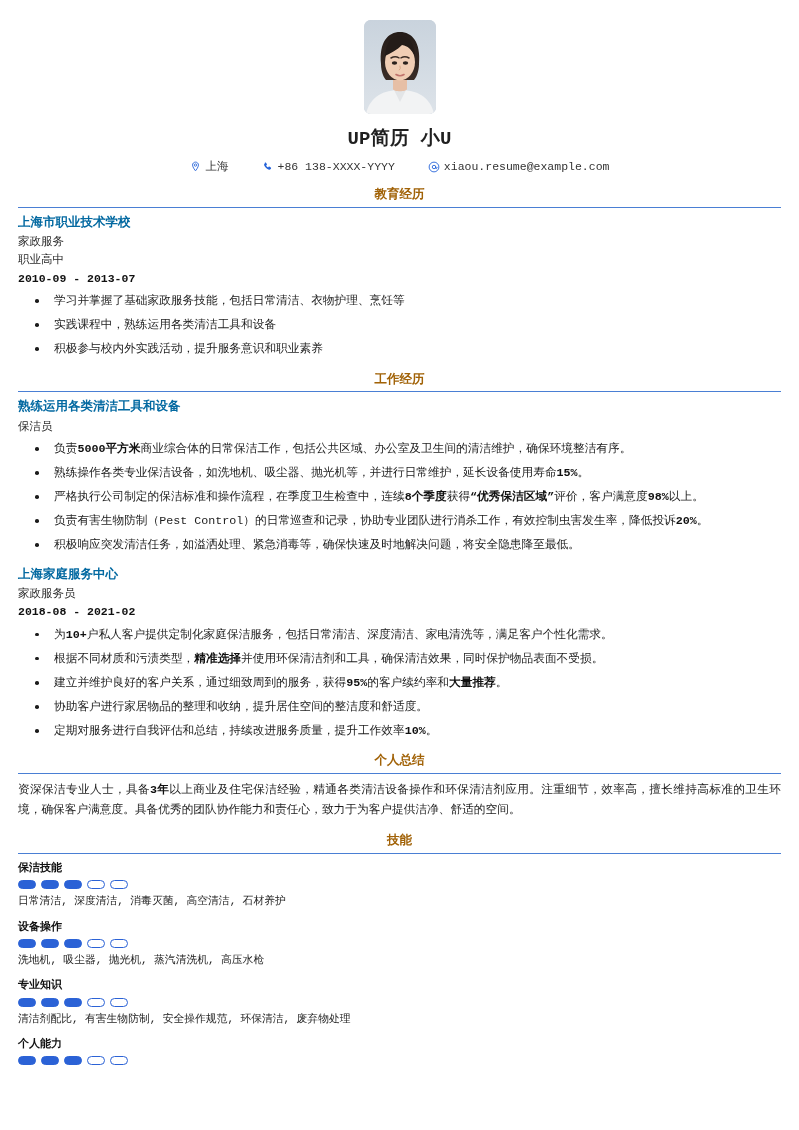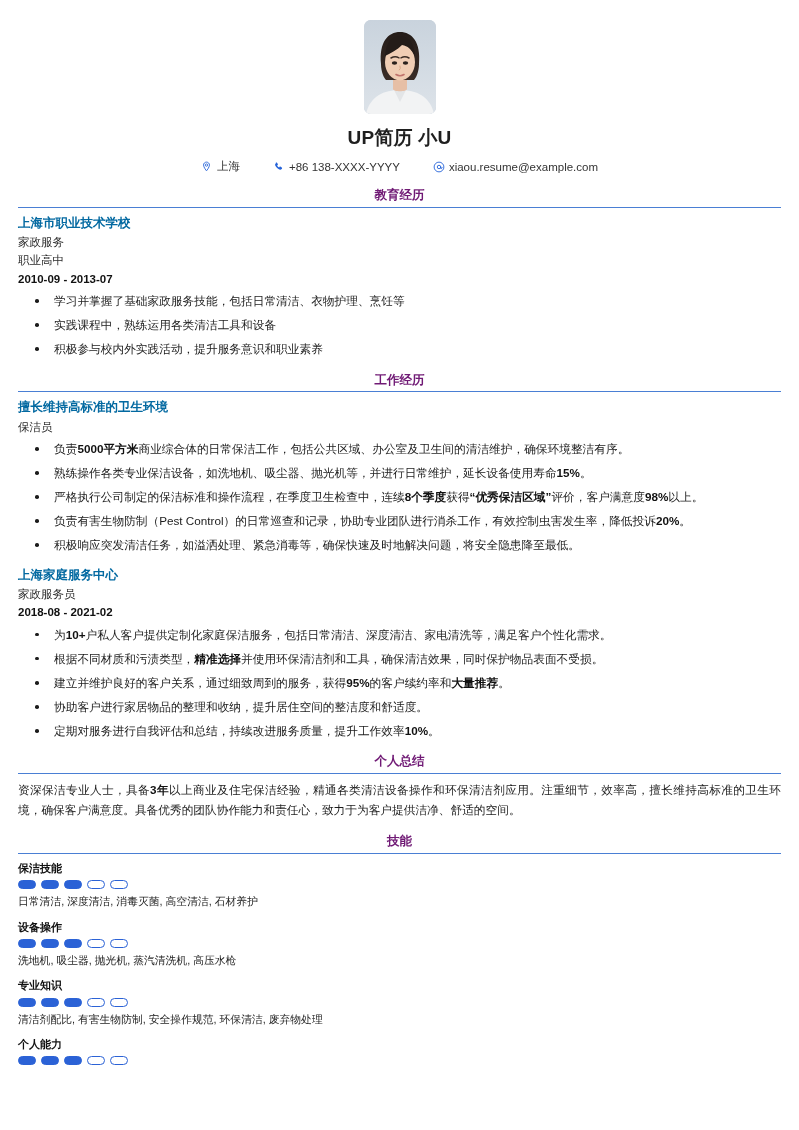--- a/index.html
+++ b/index.html
@@ -13,20 +13,21 @@
     width: 799px;
     height: 1130px;
     overflow: hidden;
     font-family: "Liberation Sans", "DejaVu Sans", sans-serif;
     color: #1a1a1a;
     -webkit-font-smoothing: antialiased;
   }
   .page {
     width: 799px;
     padding: 14px 18px 0 18px;
+    font-family: Liberation Mono, monospace;
   }
 
   
   .header {
     text-align: center;
     padding-top: 6px;
   }
   .photo-wrap {
     display: flex;
     justify-content: center;
@@ -76,21 +77,21 @@
     flex: none;
   }
   .cicon svg { display: block; }
 
   
   .section { margin-top: 14px; }
   .section-title {
     text-align: center;
     font-size: 12.5px;
     font-weight: 700;
-    color: #701a75;
+    color: #a16207;
     line-height: 1.25;
     padding-bottom: 3px;
   }
   .section-rule {
     height: 0;
     border-top: 1.4px solid #4a7fd4;
     margin-bottom: 6px;
   }
 
   
@@ -273,21 +274,21 @@
         <li>积极参与校内外实践活动，提升服务意识和职业素养</li>
       </ul>
     </div>
   </div>
 
   <div class="section">
     <div class="section-title">工作经历</div>
     <div class="section-rule"></div>
 
     <div class="entry">
-      <div class="entry-org">擅长维持高标准的卫生环境</div>
+      <div class="entry-org">熟练运用各类清洁工具和设备</div>
       <div class="entry-sub">保洁员</div>
       <ul class="bullets">
         <li>负责<b>5000平方米</b>商业综合体的日常保洁工作，包括公共区域、办公室及卫生间的清洁维护，确保环境整洁有序。</li>
         <li>熟练操作各类专业保洁设备，如洗地机、吸尘器、抛光机等，并进行日常维护，延长设备使用寿命<b>15%</b>。</li>
         <li>严格执行公司制定的保洁标准和操作流程，在季度卫生检查中，连续<b>8个季度</b>获得<b>“优秀保洁区域”</b>评价，客户满意度<b>98%</b>以上。</li>
         <li>负责有害生物防制（Pest Control）的日常巡查和记录，协助专业团队进行消杀工作，有效控制虫害发生率，降低投诉<b>20%</b>。</li>
         <li>积极响应突发清洁任务，如溢洒处理、紧急消毒等，确保快速及时地解决问题，将安全隐患降至最低。</li>
       </ul>
     </div>
 

